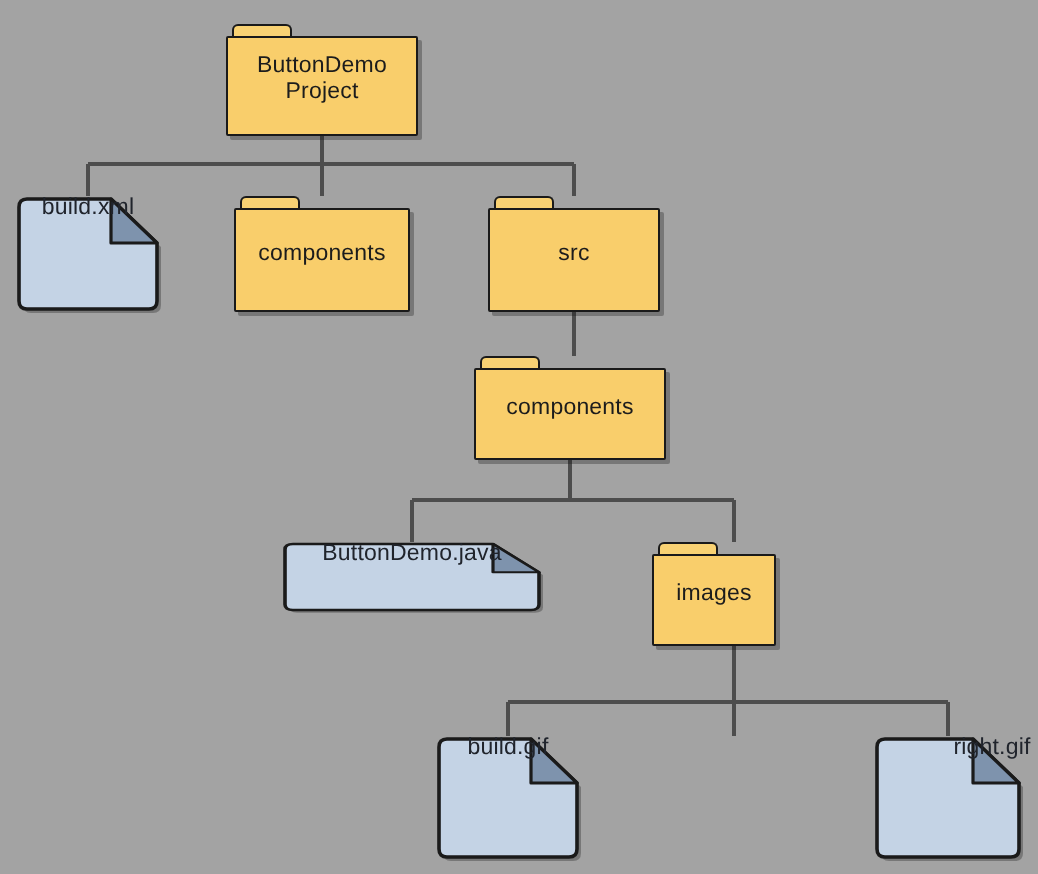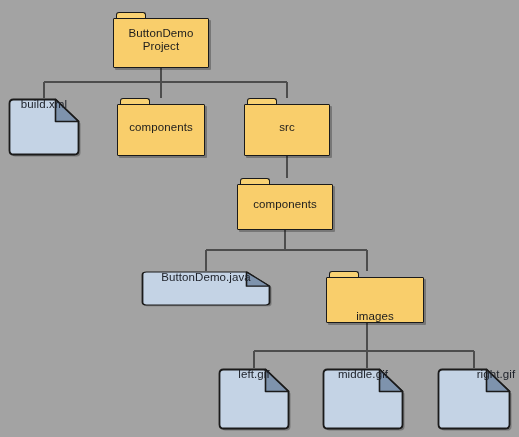--- a/index.html
+++ b/index.html
@@ -160,47 +160,37 @@
     <svg class="file-svg" viewBox="0 0 130 52" preserveAspectRatio="none">
       <g transform="translate(1.5,1.5)">
         <path d="M0,4 Q0,0 4,0 L104,0 L127,21 L127,45 Q127,49 123,49 L4,49 Q0,49 0,45 Z" fill="rgba(20,20,20,0.30)" transform="translate(2,2)" stroke="none"></path>
         <path d="M0,4 Q0,0 4,0 L104,0 L127,21 L127,45 Q127,49 123,49 L4,49 Q0,49 0,45 Z" fill="#c4d3e5" stroke="#1a1a1a" stroke-width="1.8" stroke-linejoin="round"></path>
         <path d="M104,0 L127,21 L104,21 Z" fill="#7e93ad" stroke="#1a1a1a" stroke-width="1.6" stroke-linejoin="round"></path>
       </g>
     </svg>
     <div class="node-label">ButtonDemo.java</div>
   </div>
 
-  <div class="node folder" style="left:326px; top:271px; width:98px; height:52px;align-items:flex-end;">
+  <div class="node folder" style="left:326px; top:271px; width:62px; height:52px;">
     <div class="folder-tab"></div>
     <div class="folder-body"></div>
     <div class="node-label">images</div>
   </div>
 
   <div class="node file" style="left:218px; top:368px; width:72px; height:62px;">
     <svg class="file-svg" viewBox="0 0 72 62" preserveAspectRatio="none">
       <g transform="translate(1.5,1.5)">
         <path d="M0,4 Q0,0 4,0 L46,0 L69,22 L69,55 Q69,59 65,59 L4,59 Q0,59 0,55 Z" fill="rgba(20,20,20,0.30)" transform="translate(2,2)" stroke="none"></path>
         <path d="M0,4 Q0,0 4,0 L46,0 L69,22 L69,55 Q69,59 65,59 L4,59 Q0,59 0,55 Z" fill="#c4d3e5" stroke="#1a1a1a" stroke-width="1.8" stroke-linejoin="round"></path>
         <path d="M46,0 L69,22 L46,22 Z" fill="#7e93ad" stroke="#1a1a1a" stroke-width="1.6" stroke-linejoin="round"></path>
       </g>
     </svg>
-    <div class="node-label">left.gif</div>
-  </div>
-
-  <div class="node file" style="left:322px; top:368px; width:82px; height:62px;">
-    <svg class="file-svg" viewBox="0 0 82 62" preserveAspectRatio="none">
-      <g transform="translate(1.5,1.5)">
-        <path d="M0,4 Q0,0 4,0 L56,0 L79,22 L79,55 Q79,59 75,59 L4,59 Q0,59 0,55 Z" fill="rgba(20,20,20,0.30)" transform="translate(2,2)" stroke="none"></path>
-        <path d="M0,4 Q0,0 4,0 L56,0 L79,22 L79,55 Q79,59 75,59 L4,59 Q0,59 0,55 Z" fill="#c4d3e5" stroke="#1a1a1a" stroke-width="1.8" stroke-linejoin="round"></path>
-        <path d="M56,0 L79,22 L56,22 Z" fill="#7e93ad" stroke="#1a1a1a" stroke-width="1.6" stroke-linejoin="round"></path>
-      </g>
-    </svg>
-    <div class="node-label">middle.gif</div>
-  </div>
+    <div class="node-label">build.gif</div>
+  </div>
+
 
   <div class="node file" style="left:437px; top:368px; width:74px; height:62px;padding-left:44px;">
     <svg class="file-svg" viewBox="0 0 74 62" preserveAspectRatio="none">
       <g transform="translate(1.5,1.5)">
         <path d="M0,4 Q0,0 4,0 L48,0 L71,22 L71,55 Q71,59 67,59 L4,59 Q0,59 0,55 Z" fill="rgba(20,20,20,0.30)" transform="translate(2,2)" stroke="none"></path>
         <path d="M0,4 Q0,0 4,0 L48,0 L71,22 L71,55 Q71,59 67,59 L4,59 Q0,59 0,55 Z" fill="#c4d3e5" stroke="#1a1a1a" stroke-width="1.8" stroke-linejoin="round"></path>
         <path d="M48,0 L71,22 L48,22 Z" fill="#7e93ad" stroke="#1a1a1a" stroke-width="1.6" stroke-linejoin="round"></path>
       </g>
     </svg>
     <div class="node-label">right.gif</div>

